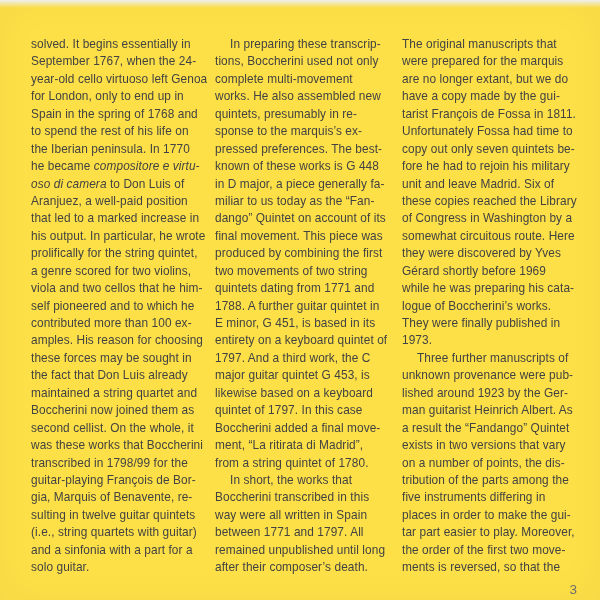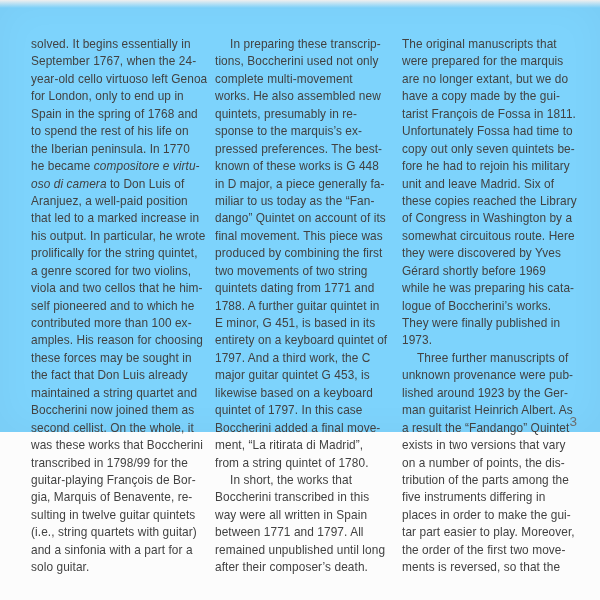--- a/index.html
+++ b/index.html
@@ -10,22 +10,22 @@
     width: 600px;
     height: 600px;
     background: #fcfcfc;
     font-family: "Liberation Sans", "DejaVu Sans", sans-serif;
     color: #424242;
     overflow: hidden;
   }
   .page {
     position: relative;
     width: 600px;
-    height: 432px;
-    background: #7dd3fc;
+    height: 600px;
+    background: #fde047;
     box-shadow: inset 0 0 40px rgba(0,0,0,0.035);
   }
   .page::before {
     content: "";
     position: absolute;
     left: 0; top: 0; right: 0;
     height: 8px;
     background: linear-gradient(180deg, #efefef, rgba(252,252,252,0));
     pointer-events: none;
   }

